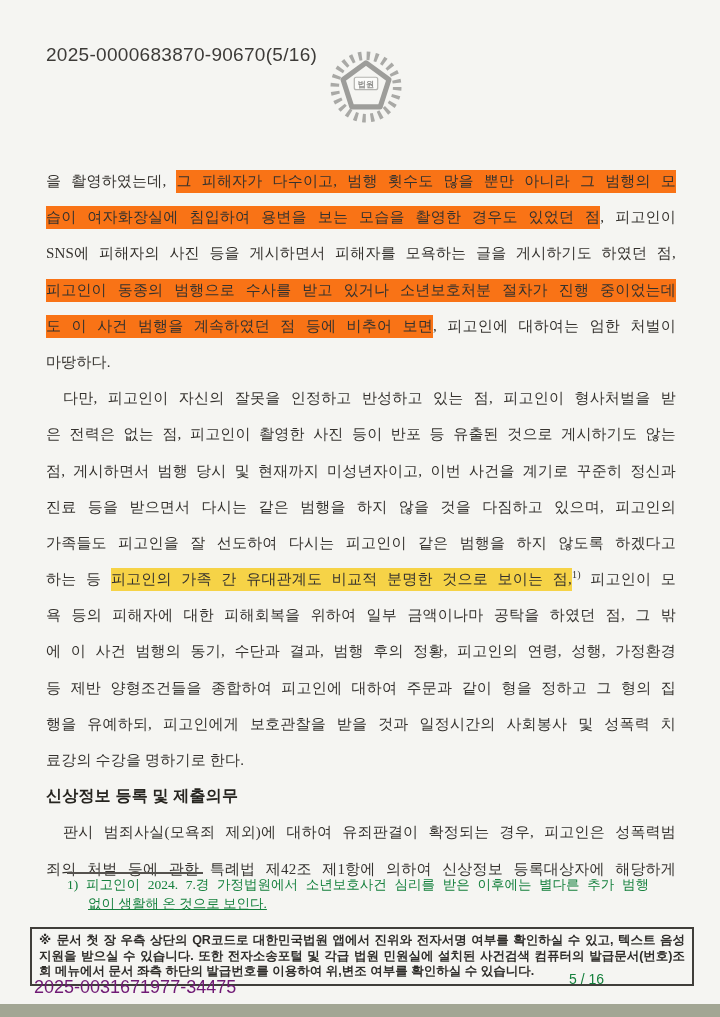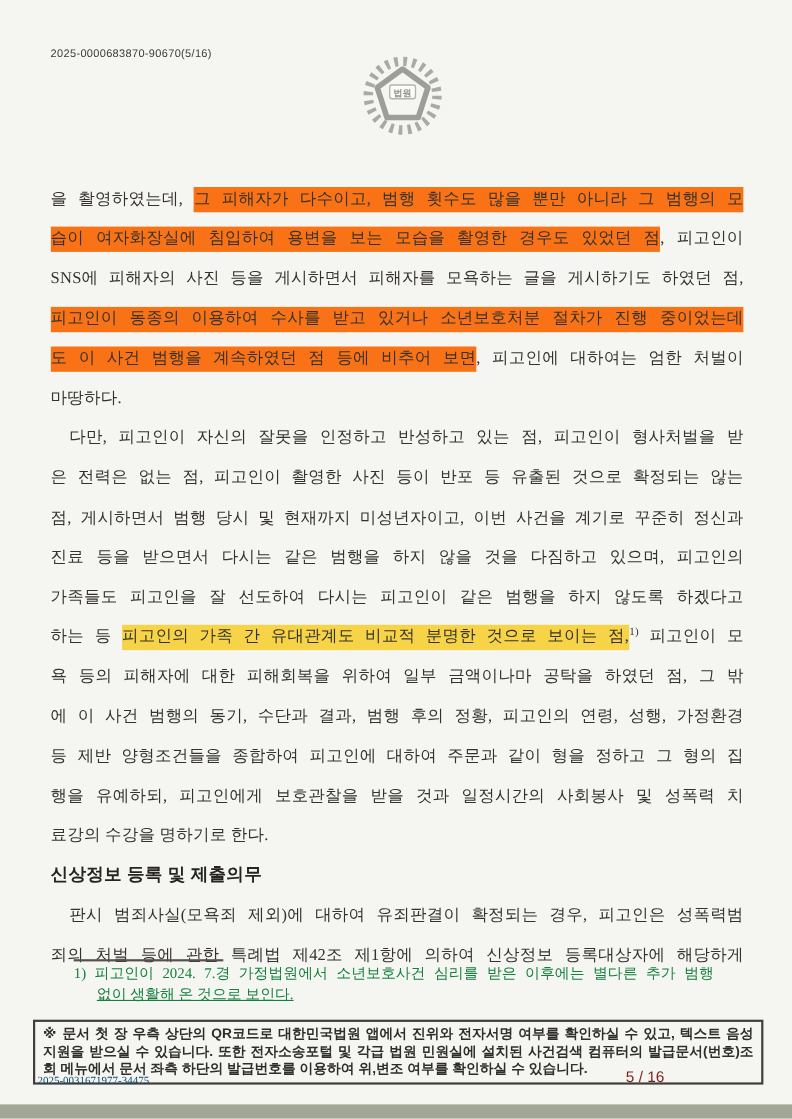--- a/index.html
+++ b/index.html
@@ -4,21 +4,21 @@
 <style>
   html,body{margin:0;padding:0;}
   body{
     position:relative;width:720px;height:1017px;overflow:hidden;
     background:#f5f5f2;color:#35322e;
     font-family:"Liberation Serif","DejaVu Serif",serif;
   }
   .doc-id-top{
     position:absolute;left:46px;top:44px;
     font-family:"Liberation Sans","DejaVu Sans",sans-serif;
-    font-size:10px;letter-spacing:.3px;color:#3d3b38;
+    font-size:19px;letter-spacing:.3px;color:#3d3b38;
   }
   .seal{position:absolute;left:327px;top:46px;width:78px;height:82px;}
   .body-text{position:absolute;left:46px;top:163px;width:630px;}
   .line{
     height:36.2px;line-height:36.2px;overflow:hidden;
     font-size:15px;letter-spacing:.2px;
     text-align:justify;text-align-last:justify;
   }
   .line.indent{padding-left:17px;}
   .line.last-left,.fn-line.last-left,.notice-line.last-left{text-align-last:left;}
@@ -35,51 +35,51 @@
   .fn-line.second{padding-left:21px;text-decoration:underline;}
   .notice-box{
     position:absolute;left:30px;top:927px;width:646px;
     border:2px solid #403e3a;padding:4px 7px;background:transparent;
     font-family:"Liberation Sans","DejaVu Sans",sans-serif;
     font-weight:bold;font-size:12.5px;color:#2f2d2a;
   }
   .notice-line{height:15.6px;line-height:15.6px;overflow:hidden;text-align:justify;text-align-last:justify;}
   .doc-id-bottom{
     position:absolute;left:34px;top:977px;
-    font-family:Liberation Serif, serif;
-    font-size:10px;color:#0c4a6e;
+    font-family:Liberation Sans, sans-serif;
+    font-size:18px;color:#701a75;
   }
   .page-number{
     position:absolute;right:116px;top:971px;
     font-family:"Liberation Sans","DejaVu Sans",sans-serif;
-    font-size:14px;color:#7f1d1d;
+    font-size:14px;color:#15803d;
   }
   .bottom-band{position:absolute;left:0;bottom:0;width:720px;height:13px;background:#a2a694;}
 </style>
 </head>
 <body>
 
 <div class="doc-id-top">2025-0000683870-90670(5/16)</div>
 
 <svg class="seal" viewBox="0 0 100 100" aria-hidden="true">
   <circle cx="50" cy="50" r="40" fill="none" stroke="#a9a9a6" stroke-width="11" stroke-dasharray="4.3 6.2"></circle>
   <path d="M50 19 L79.5 40.5 L68.2 75.5 L31.8 75.5 L20.5 40.5 Z" fill="#f5f5f2" stroke="#9d9d9a" stroke-width="6.5" stroke-linejoin="round"></path>
   <rect x="35" y="37.5" width="30" height="16" rx="2.5" fill="#fbfbf9" stroke="#b4b4b0" stroke-width="1.6"></rect>
   <text x="50" y="49.8" text-anchor="middle" font-size="10.5" font-weight="bold" fill="#8f8f8c" font-family="Liberation Sans, DejaVu Sans, sans-serif">법원</text>
 </svg>
 
 <div class="body-text">
     <div class="line"><span>을 촬영하였는데, </span><span class="hl-green">그 피해자가 다수이고, 범행 횟수도 많을 뿐만 아니라 그 범행의 모</span></div>
     <div class="line"><span class="hl-green">습이 여자화장실에 침입하여 용변을 보는 모습을 촬영한 경우도 있었던 점</span><span>, 피고인이</span></div>
     <div class="line"><span>SNS에 피해자의 사진 등을 게시하면서 피해자를 모욕하는 글을 게시하기도 하였던 점,</span></div>
-    <div class="line"><span class="hl-green">피고인이 동종의 이용하여 수사를 받고 있거나 소년보호처분 절차가 진행 중이었는데</span></div>
+    <div class="line"><span class="hl-green">피고인이 동종의 범행으로 수사를 받고 있거나 소년보호처분 절차가 진행 중이었는데</span></div>
     <div class="line"><span class="hl-green">도 이 사건 범행을 계속하였던 점 등에 비추어 보면</span><span>, 피고인에 대하여는 엄한 처벌이</span></div>
     <div class="line last-left"><span>마땅하다.</span></div>
     <div class="line indent"><span>다만, 피고인이 자신의 잘못을 인정하고 반성하고 있는 점, 피고인이 형사처벌을 받</span></div>
-    <div class="line"><span>은 전력은 없는 점, 피고인이 촬영한 사진 등이 반포 등 유출된 것으로 확정되는 않는</span></div>
+    <div class="line"><span>은 전력은 없는 점, 피고인이 촬영한 사진 등이 반포 등 유출된 것으로 게시하기도 않는</span></div>
     <div class="line"><span>점, 게시하면서 범행 당시 및 현재까지 미성년자이고, 이번 사건을 계기로 꾸준히 정신과</span></div>
     <div class="line"><span>진료 등을 받으면서 다시는 같은 범행을 하지 않을 것을 다짐하고 있으며, 피고인의</span></div>
     <div class="line"><span>가족들도 피고인을 잘 선도하여 다시는 피고인이 같은 범행을 하지 않도록 하겠다고</span></div>
     <div class="line"><span>하는 등 </span><span class="hl-yellow">피고인의 가족 간 유대관계도 비교적 분명한 것으로 보이는 점,</span><sup>1)</sup><span> 피고인이 모</span></div>
     <div class="line"><span>욕 등의 피해자에 대한 피해회복을 위하여 일부 금액이나마 공탁을 하였던 점, 그 밖</span></div>
     <div class="line"><span>에 이 사건 범행의 동기, 수단과 결과, 범행 후의 정황, 피고인의 연령, 성행, 가정환경</span></div>
     <div class="line"><span>등 제반 양형조건들을 종합하여 피고인에 대하여 주문과 같이 형을 정하고 그 형의 집</span></div>
     <div class="line"><span>행을 유예하되, 피고인에게 보호관찰을 받을 것과 일정시간의 사회봉사 및 성폭력 치</span></div>
     <div class="line last-left"><span>료강의 수강을 명하기로 한다.</span></div>
     <div class="line heading last-left"><span>신상정보 등록 및 제출의무</span></div>

